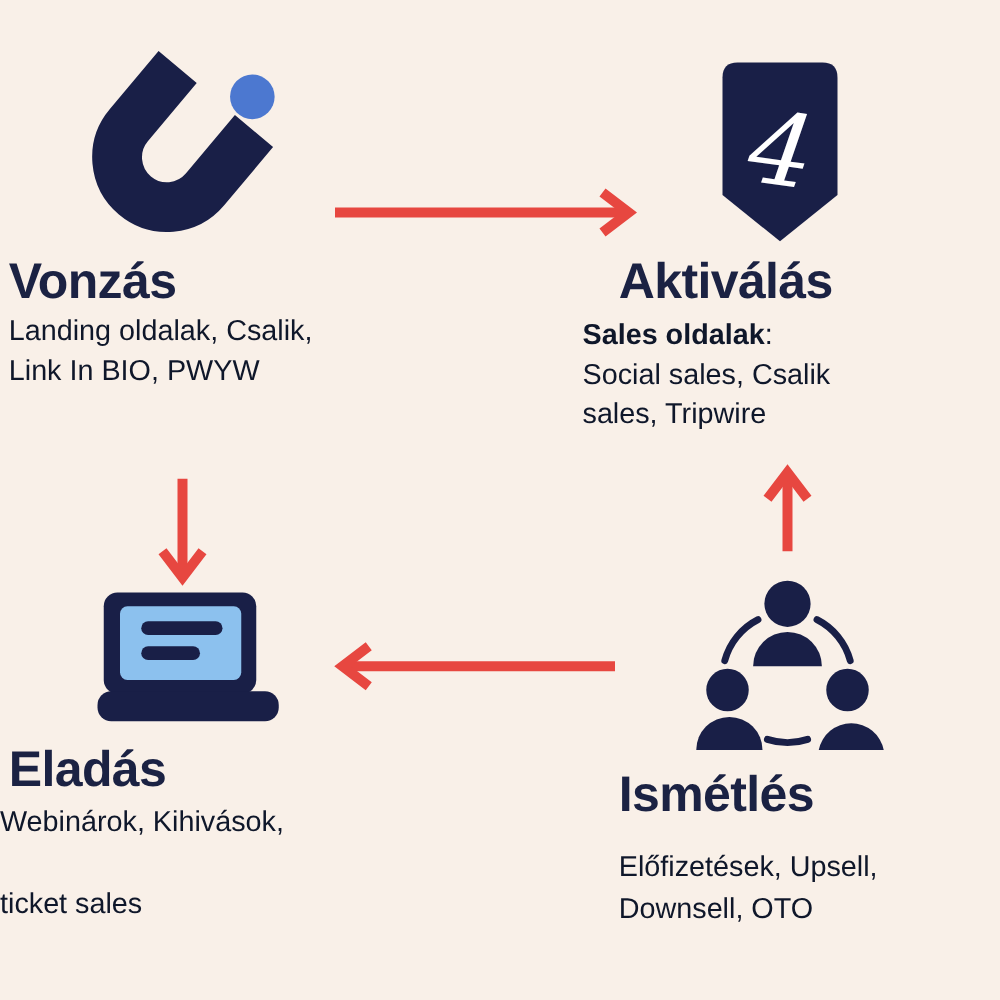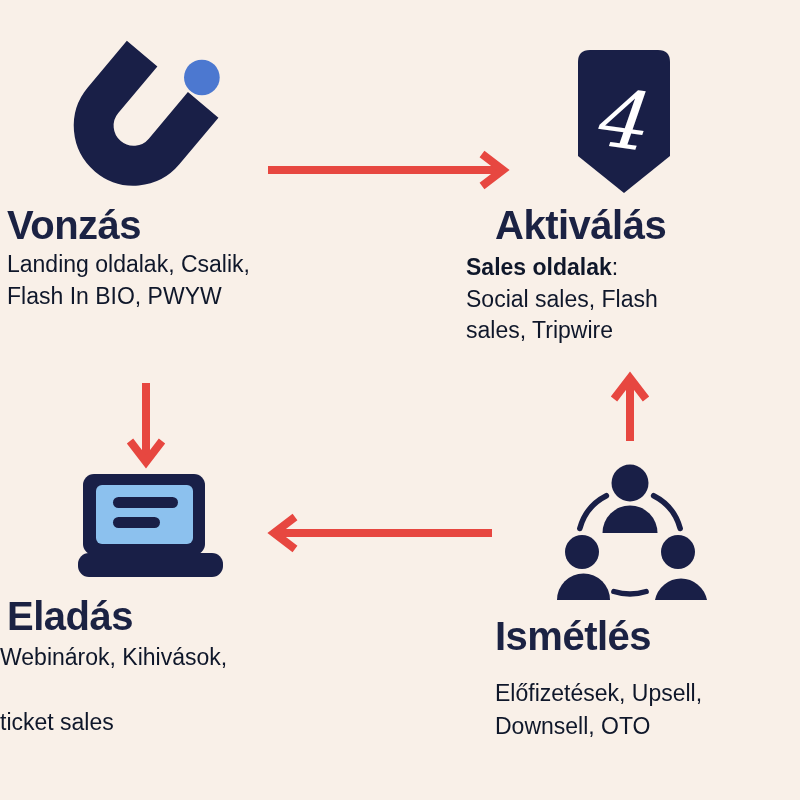--- a/index.html
+++ b/index.html
@@ -30,31 +30,31 @@
 
 <div class="canvas">
 
   <svg class="abs" style="left:76px;top:46px;" width="150" height="150" viewBox="0 0 143 143">
     <path d="M 22,20 L 22,78 A 38 38 0 0 0 98,78 L 98,20" fill="none" stroke="#191f47" stroke-width="38" stroke-linecap="butt" transform="rotate(40 60 70)"></path>
     <circle cx="120" cy="30" r="17" fill="#4c78d0"></circle>
   </svg>
   <h2 class="node-title" style="left:7px;top:203px;width:300px;">Vonzás</h2>
   <p class="node-sub" style="left:7px;top:249px;width:300px;">
     <span>Landing oldalak, Csalik,</span><br>
-    <span>Flash In BIO, PWYW</span>
+    <span>Link In BIO, PWYW</span>
   </p>
 
   <svg class="abs" style="left:578px;top:50px;" width="92" height="144" viewBox="0 0 92 144">
     <path d="M 12,0 H 80 Q 92,0 92,12 V 106 L 46,143 L 0,106 V 12 Q 0,0 12,0 Z" fill="#191f47"></path>
     <text x="46" y="98" text-anchor="middle" font-family="DejaVu Serif, serif" font-style="italic" font-size="80" fill="#ffffff" transform="rotate(8 46 80)">4</text>
   </svg>
   <h2 class="node-title" style="left:495px;top:203px;width:290px;">Aktiválás</h2>
   <p class="node-sub" style="left:466px;top:252px;width:290px;">
     <span class="lead">Sales oldalak</span><span>:</span><br>
-    <span>Social sales, Flash</span><br>
+    <span>Social sales, Csalik</span><br>
     <span>sales, Tripwire</span>
   </p>
 
   <svg class="abs" style="left:75px;top:468px;" width="150" height="112" viewBox="0 0 150 112">
     <rect x="8" y="6" width="122" height="81" rx="11" fill="#191f47"></rect>
     <rect x="21" y="17" width="97" height="59" rx="6" fill="#8cc1ee"></rect>
     <rect x="38" y="29" width="65" height="11" rx="5.5" fill="#191f47"></rect>
     <rect x="38" y="49" width="47" height="11" rx="5.5" fill="#191f47"></rect>
     <rect x="3" y="85" width="145" height="24" rx="11" fill="#191f47"></rect>
   </svg>

